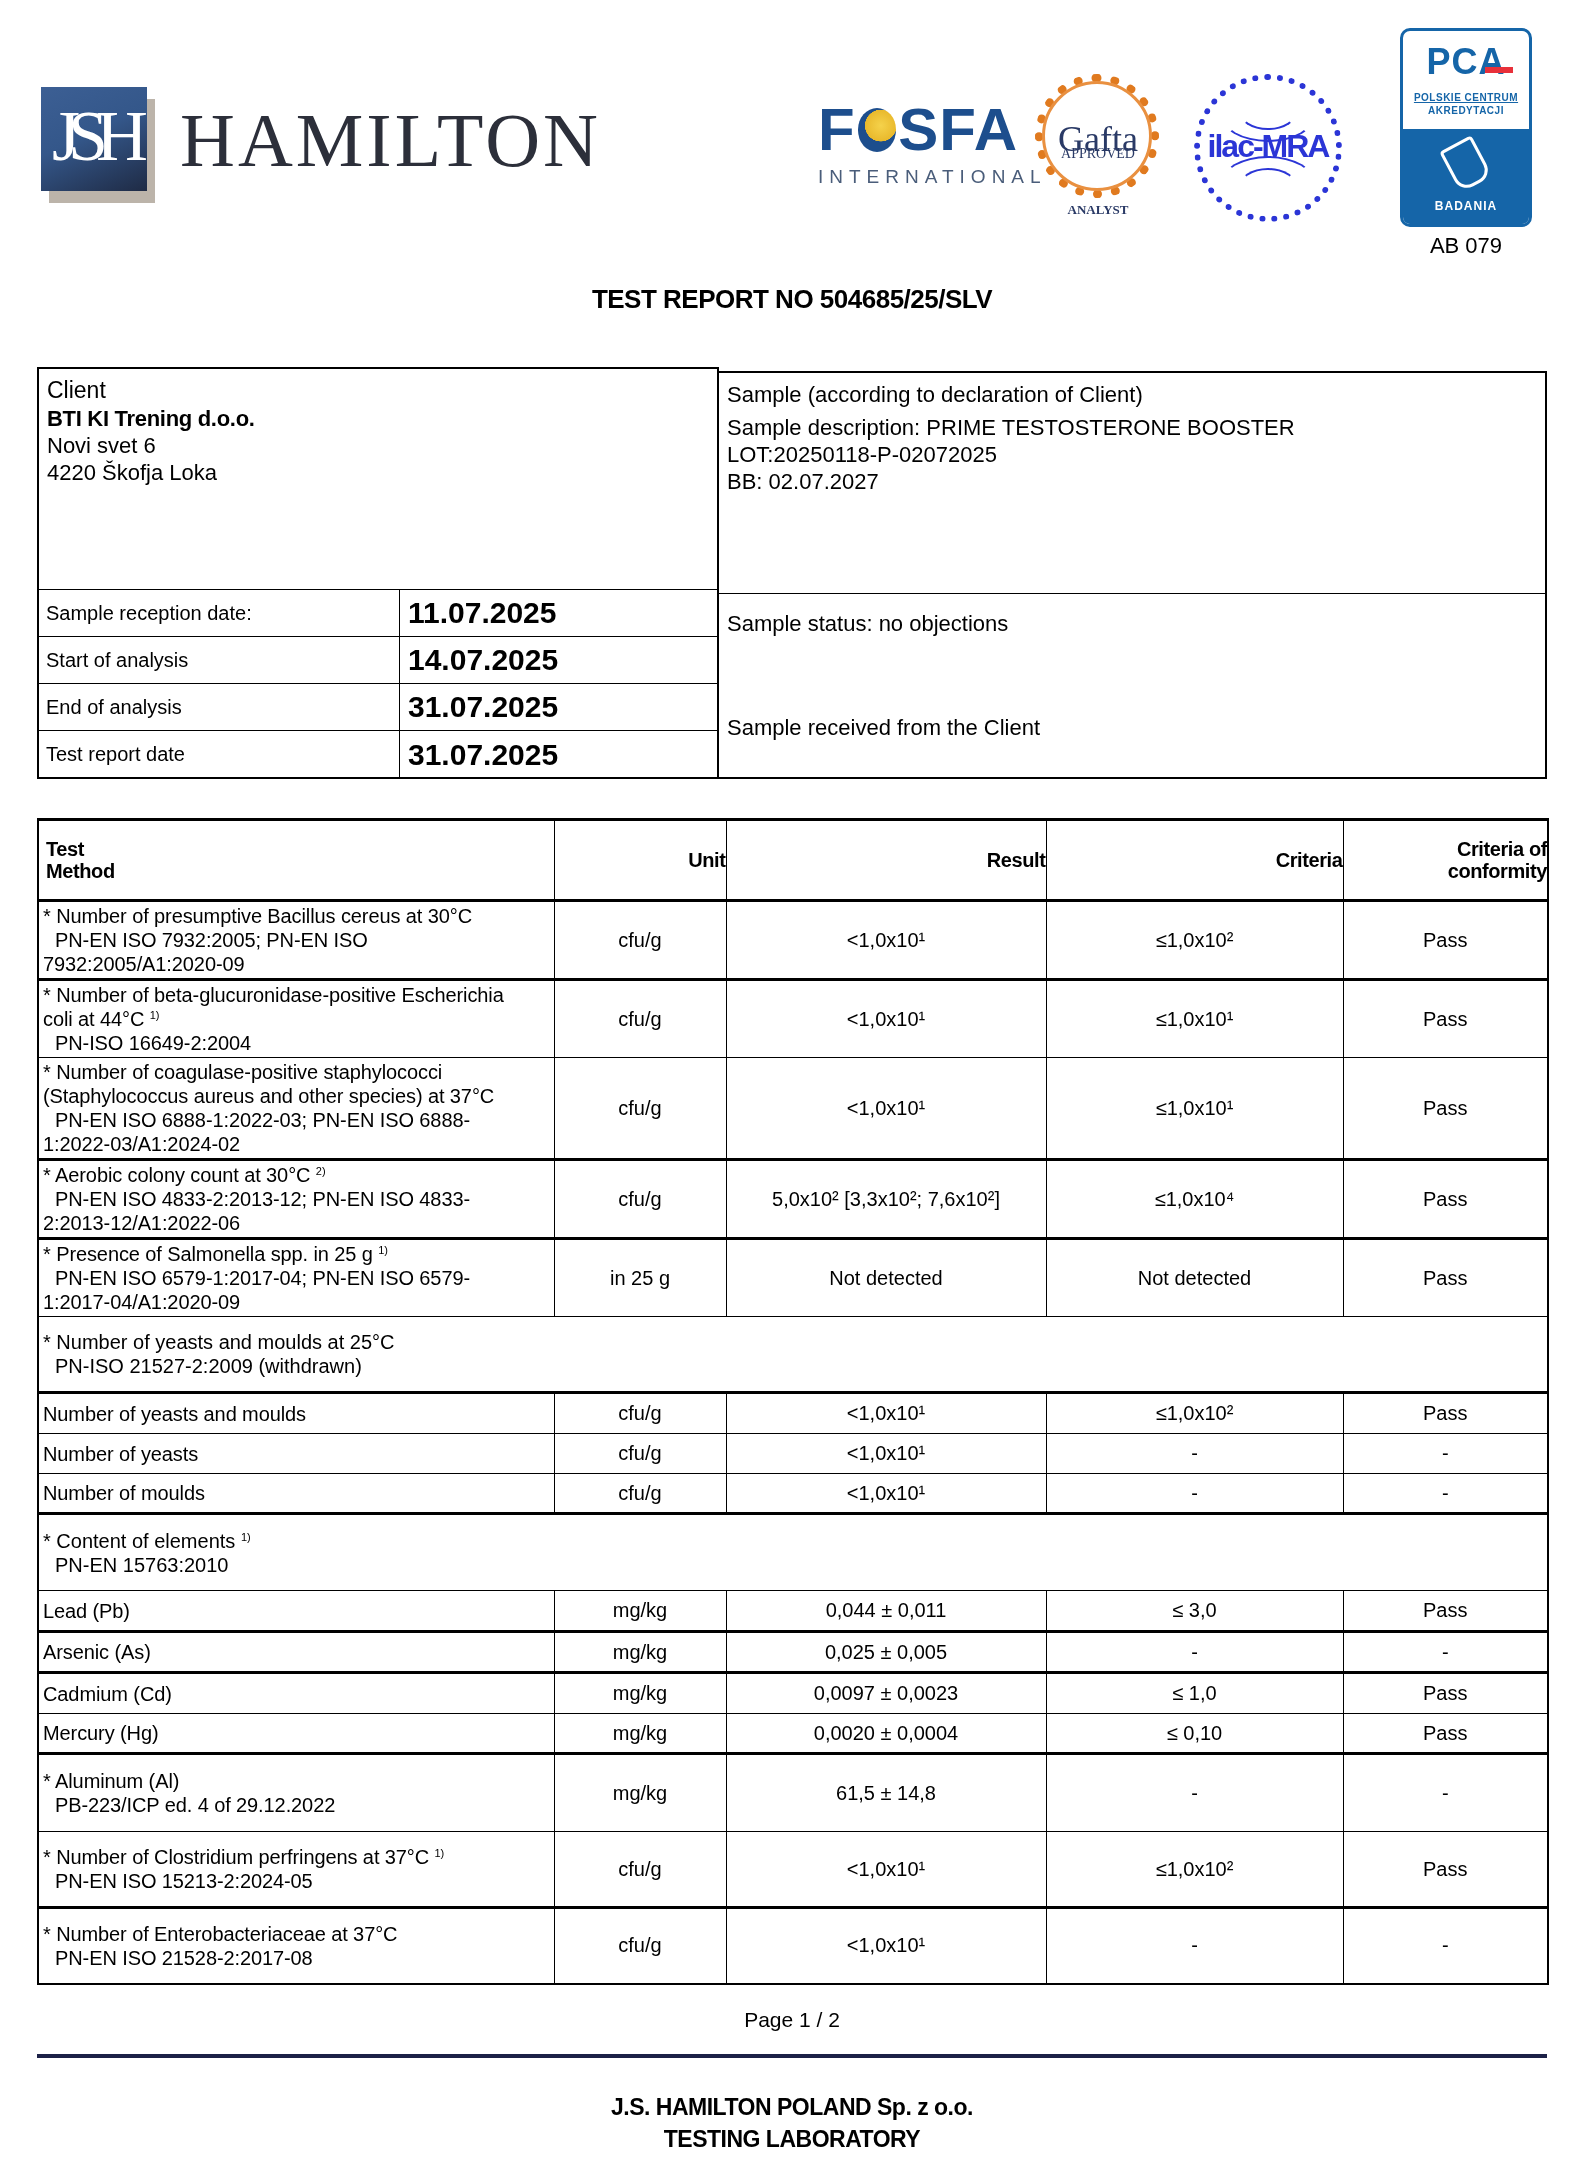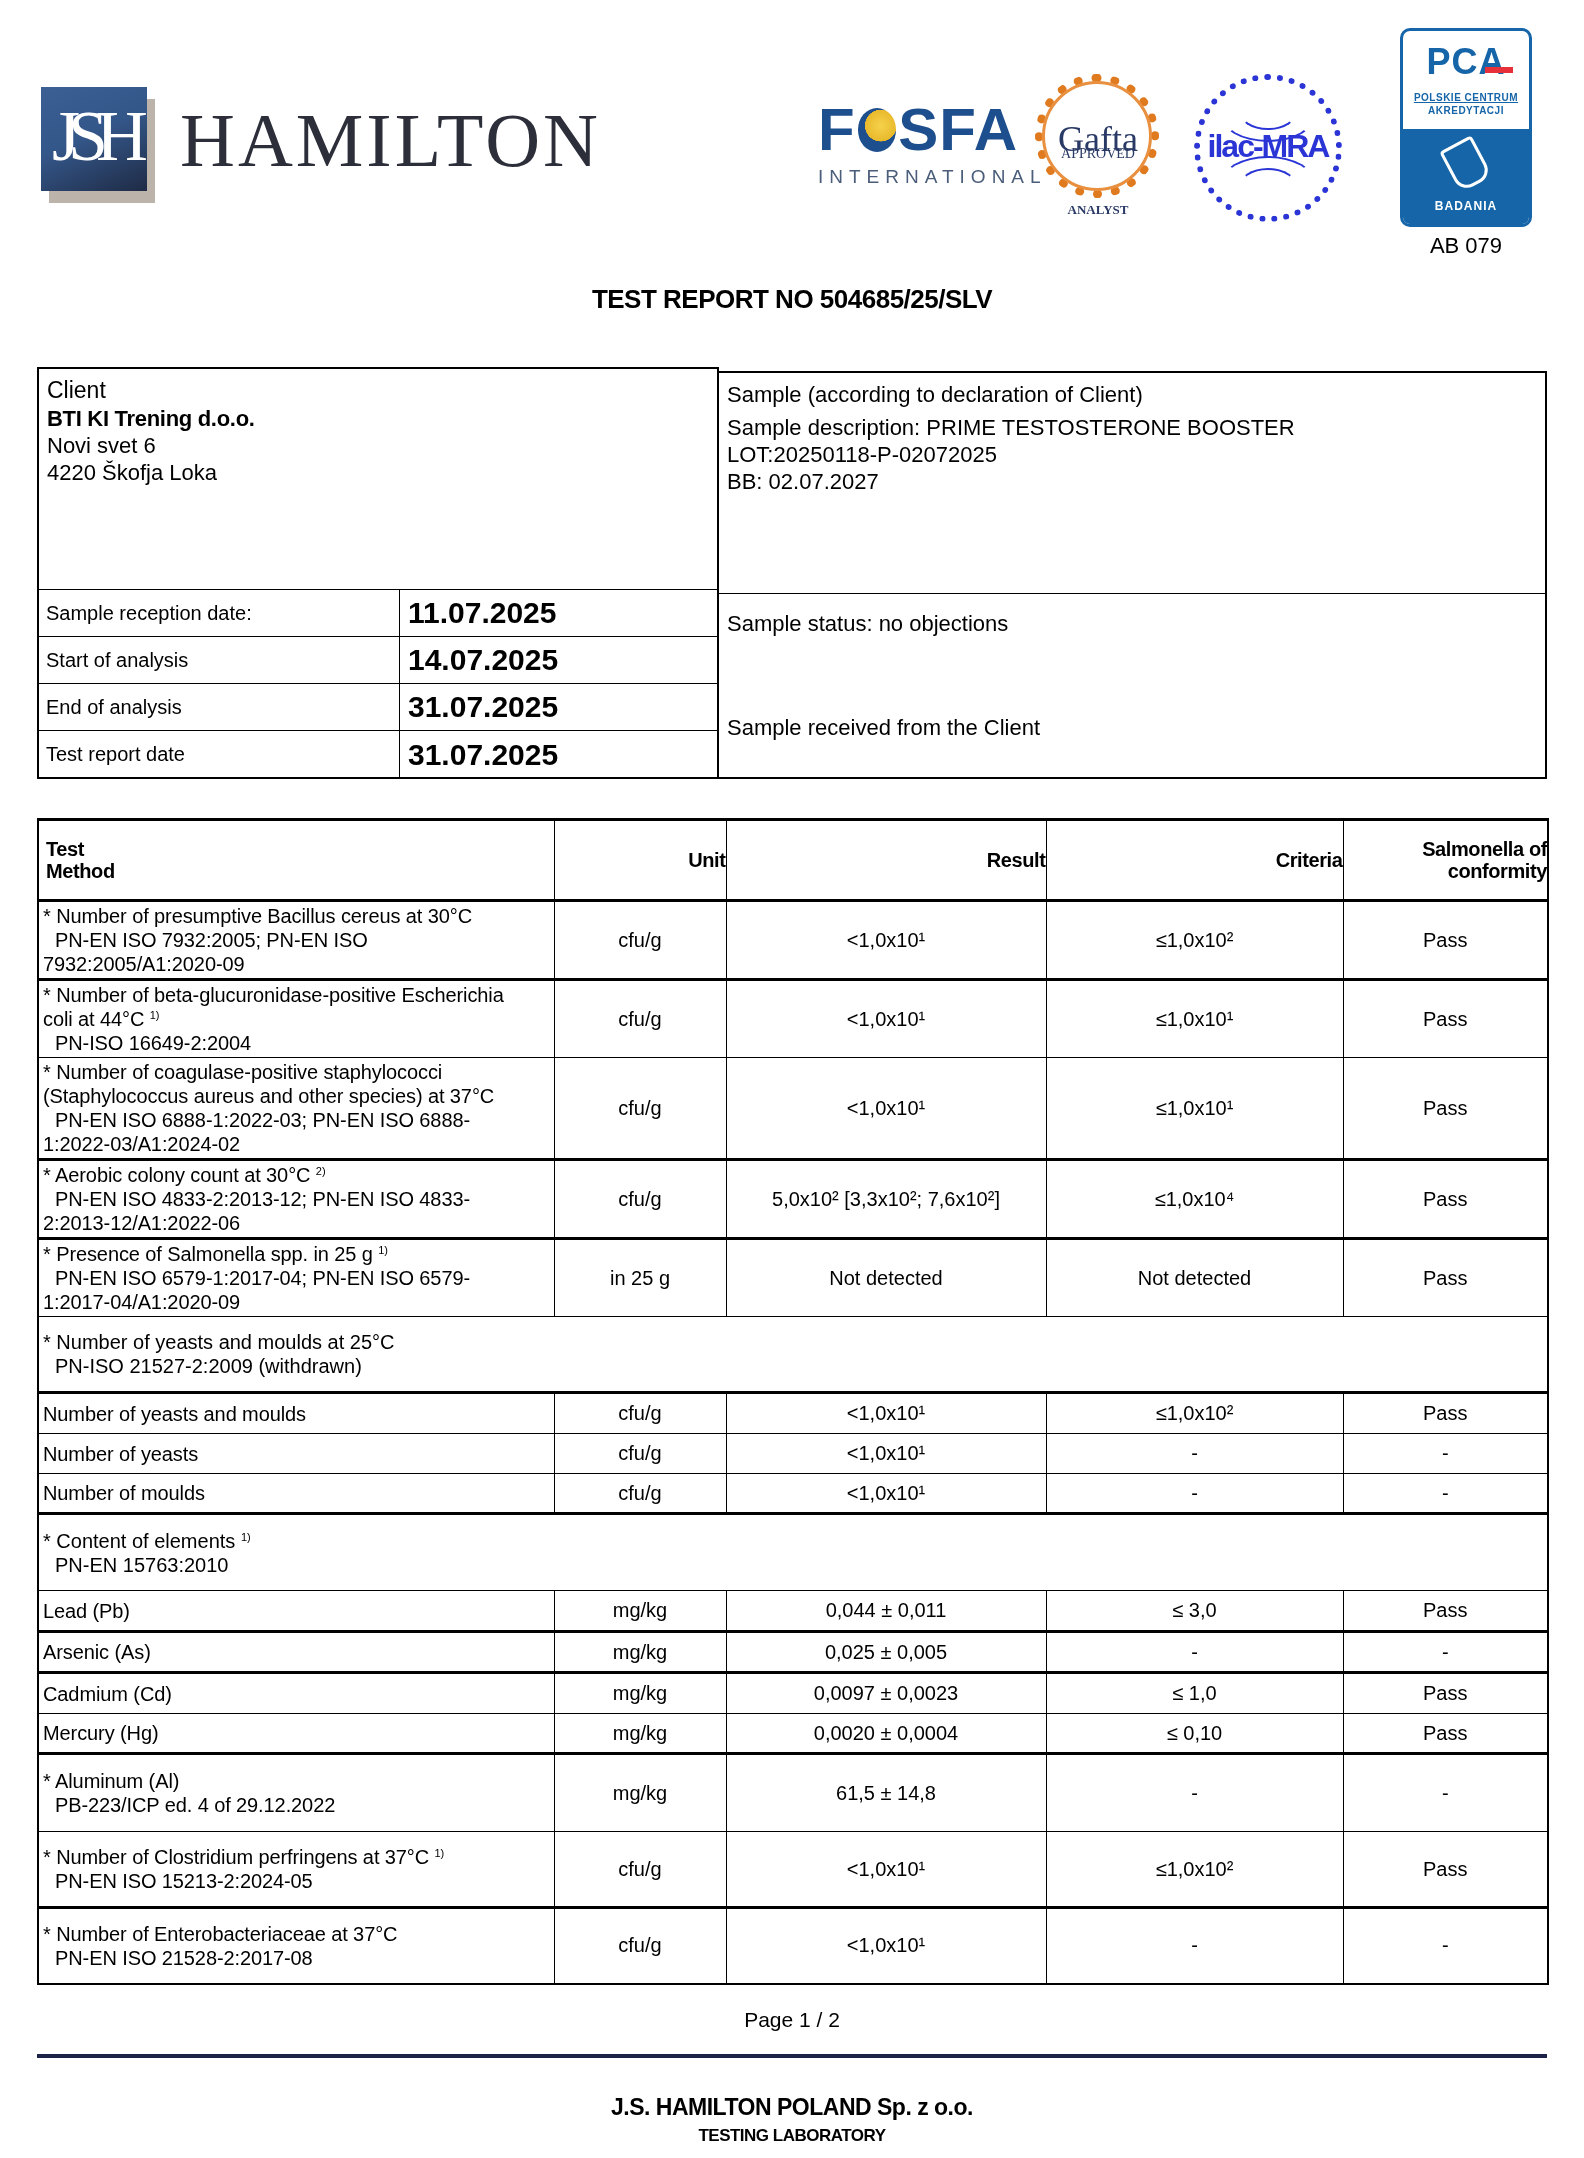--- a/index.html
+++ b/index.html
@@ -79,21 +79,21 @@
   .ind { padding-left: 12px; }
   sup { font-size: 11px; vertical-align: 7px; line-height: 0; }
   .results tr:last-child td { border-bottom: 2px solid #000; }
   .results th:last-child, .results td:last-child { border-right: 2.5px solid #000; }
   .results th:first-child, .results td:first-child { border-left: 2px solid #000; }
 
   
   .page-no { position: absolute; left: 0; top: 2008px; width: 1584px; text-align: center; font-size: 21px; }
   .footer-rule { position: absolute; left: 37px; top: 2054px; width: 1510px; height: 4px; background: #1c2147; }
   .footer-company { position: absolute; left: 0; top: 2094px; width: 1584px; text-align: center; font-size: 23px; font-weight: bold; letter-spacing: -0.5px; }
-  .footer-lab { position: absolute; left: 0; top: 2126px; width: 1584px; text-align: center; font-size: 17px; font-weight: bold; letter-spacing: -0.5px; }
+  .footer-lab { position: absolute; left: 0; top: 2126px; width: 1584px; text-align: center; font-size: 23px; font-weight: bold; letter-spacing: -0.5px; }
 </style>
 </head>
 <body>
 
 <div class="jsh-logo">
   <div class="jsh-shadow"></div>
   <div class="jsh-box">
     <div class="jsh-letters">JSH</div>
   </div>
 </div>
@@ -188,21 +188,21 @@
   <thead>
     <tr>
       <th class="th-left">
           <div>Test</div>
           <div>Method</div>
         </th>
       <th>Unit</th>
       <th>Result</th>
       <th>Criteria</th>
       <th>
-          <div>Salmonella of</div>
+          <div>Criteria of</div>
           <div>conformity</div>
         </th>
     </tr>
   </thead>
   <tbody>
 
     <tr style="height:78px">
       <td class="m">
         <div>* Number of presumptive Bacillus cereus at 30°C</div>
         <div class="ind">PN-EN ISO 7932:2005; PN-EN ISO</div>

